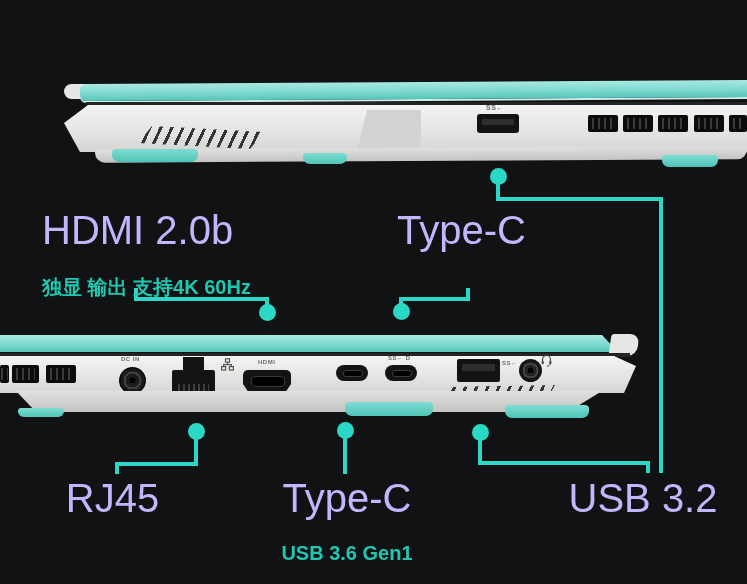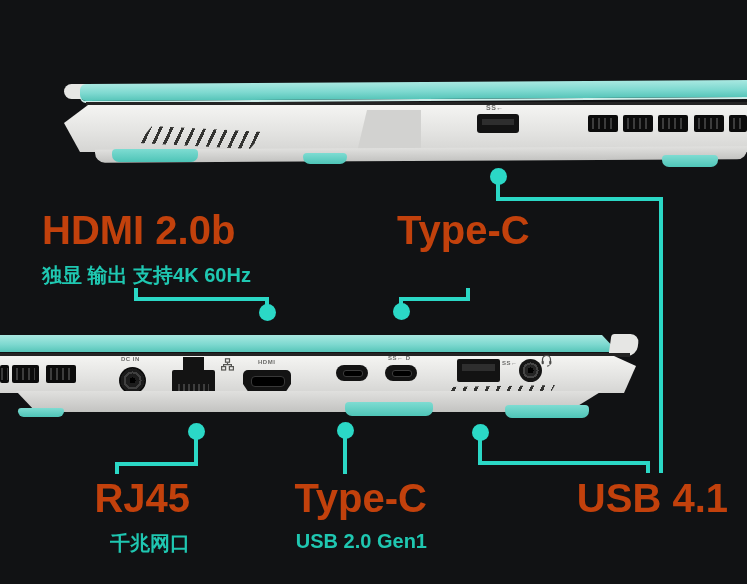--- a/index.html
+++ b/index.html
@@ -16,23 +16,23 @@
   .foot{background:linear-gradient(180deg,#7edcd2 0%,#4ec4b7 100%);border-radius:4px 4px 7px 7px;}
   .port-black{background:#131313;}
   .micro-label{color:#6b6b69;font-size:7px;font-weight:bold;letter-spacing:.5px;white-space:nowrap;}
   .vent-grille{background:repeating-linear-gradient(90deg,#3c3c3c 0 2px,rgba(0,0,0,0) 2px 6px) content-box,#0b0b0b;
     padding:3px 4px;border-radius:2px;box-sizing:border-box;}
   .diag-vents{background:repeating-linear-gradient(115deg,#333331 0 3px,rgba(0,0,0,0) 3px 10px);}
   
   .cline{background:#2bd8c6;}
   .cdot{width:17px;height:17px;border-radius:50%;background:#2bd8c6;}
   
-  .callout-title{color:#c2410c;font-size:40px;font-weight:bold;line-height:1.0;white-space:nowrap;letter-spacing:0;}
-  .callout-sub{color:#1fc7b1;font-size:20px;font-weight:bold;margin-top:12px;white-space:nowrap;}
-  .center{text-align:right;}
+  .callout-title{color:#c4b5fd;font-size:40px;font-weight:normal;line-height:1.0;white-space:nowrap;letter-spacing:0;}
+  .callout-sub{color:#1fc7b1;font-size:20px;font-weight:bold;margin-top:24px;white-space:nowrap;}
+  .center{text-align:center;}
 </style>
 </head>
 <body>
 
 <div class="abs" style="left:0;top:0;width:747px;height:200px;">
   <div class="abs" style="left:64px;top:84px;width:26px;height:15px;background:#e6e6e4;border-radius:8px 0 0 8px;"></div>
   <div class="abs lid-strip" style="left:80px;top:82px;width:667px;height:17px;border-radius:6px 0 0 6px;transform:skewY(-0.35deg);box-shadow:0 2px 0 #cfeeea;"></div>
   <div class="abs" style="left:86px;top:102px;width:661px;height:4px;background:#242424;"></div>
   <div class="abs body-shell" style="left:64px;top:105px;width:683px;height:47px;clip-path:polygon(24px 0,683px 0,683px 47px,16px 47px,0 18px);"></div>
   <div class="abs" style="left:357px;top:110px;width:64px;height:42px;background:#d2d2d0;clip-path:polygon(10px 0,64px 0,64px 42px,0 42px);"></div>
@@ -143,23 +143,22 @@
   <div class="callout-title">HDMI 2.0b</div>
   <div class="callout-sub">独显 输出 支持4K 60Hz</div>
 </div>
 
 <div class="abs" style="left:397px;top:210px;">
   <div class="callout-title">Type-C</div>
 </div>
 
 <div class="abs center" style="left:35px;top:478px;width:155px;">
   <div class="callout-title">RJ45</div>
-  <div class="callout-sub">千兆网口</div>
 </div>
 
 <div class="abs center" style="left:267px;top:478px;width:160px;">
   <div class="callout-title">Type-C</div>
-  <div class="callout-sub">USB 2.0 Gen1</div>
+  <div class="callout-sub">USB 3.6 Gen1</div>
 </div>
 
 <div class="abs center" style="left:558px;top:478px;width:170px;">
-  <div class="callout-title">USB 4.1</div>
+  <div class="callout-title">USB 3.2</div>
 </div>
 
 </body></html>

